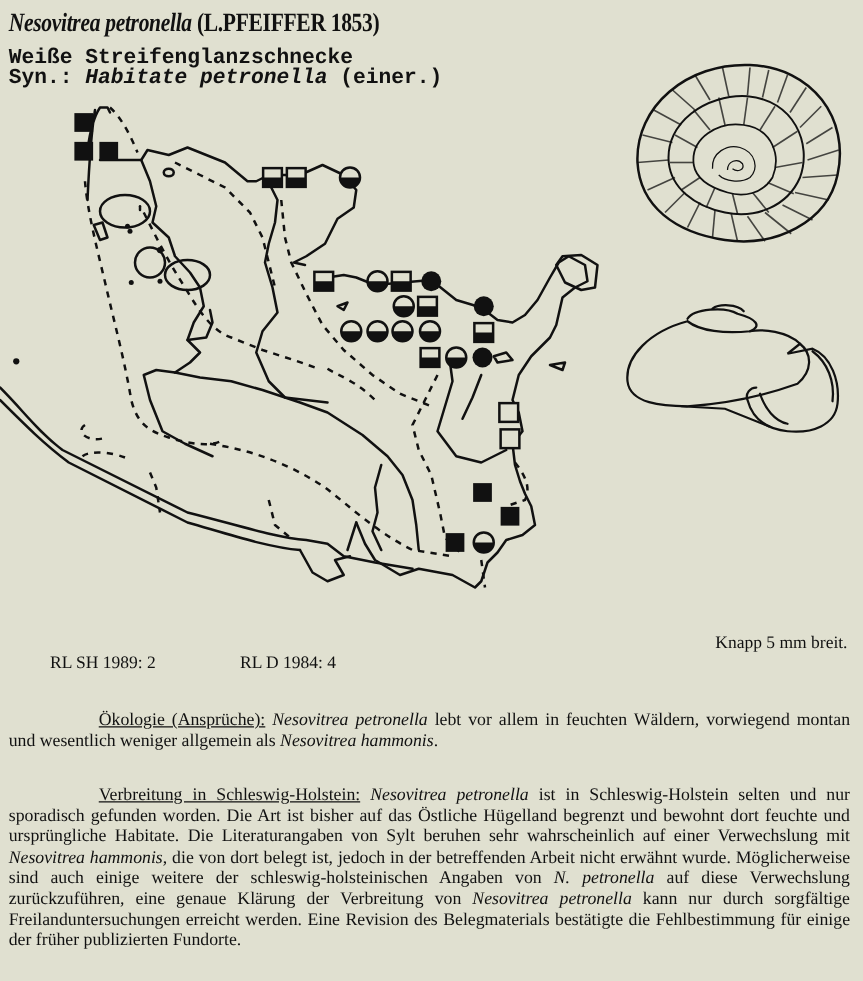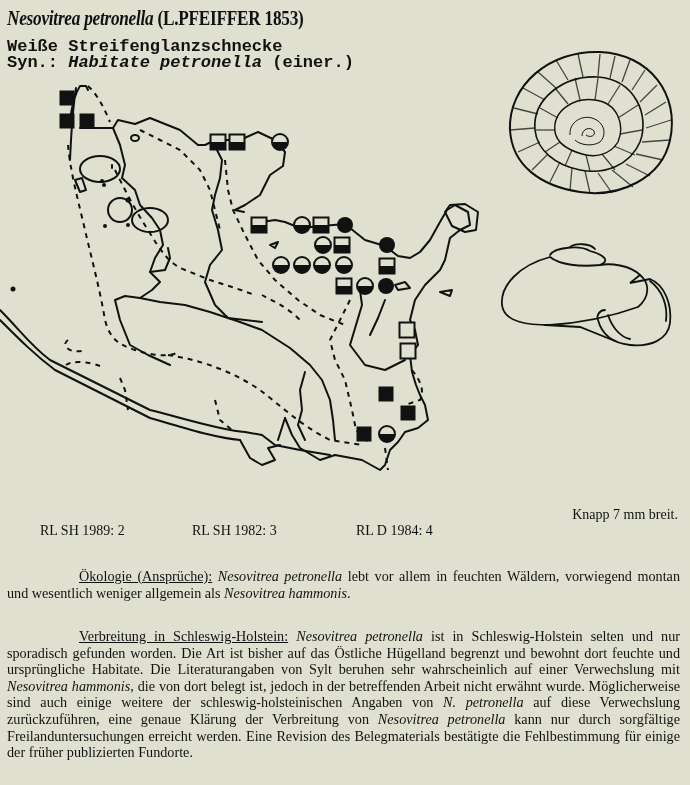--- a/index.html
+++ b/index.html
@@ -275,25 +275,24 @@
     <path d="M60,20 C65,12 90,10 100,16 C115,20 120,26 110,30"></path>
     <path d="M80,12 C85,8 100,8 105,14"></path>
     <path d="M60,22 C30,30 10,50 12,70 C14,88 40,90 60,90 C90,88 120,82 148,72 C160,62 160,48 150,40 C140,30 120,28 110,30 C90,32 70,30 60,22"></path>
     <path d="M150,40 L140,48 L160,44 C175,50 182,70 180,88 C178,105 160,112 140,110 C122,108 112,100 108,85 C106,80 110,75 115,75"></path>
     <path d="M160,46 C172,55 178,70 176,86"></path>
     <path d="M55,90 L90,92 L125,106"></path>
     <path d="M118,80 C122,92 130,102 140,104"></path>
   </g>
 </svg>
 
-<div class="size-note">Knapp 7 mm breit.</div>
+<div class="size-note">Knapp 5 mm breit.</div>
 
 <div class="meta">
   <div class="rl-row">
     <span>RL SH 1989: 2</span>
-    <span>RL SH 1982: 3</span>
     <span>RL D 1984: 4</span>
   </div>
 </div>
 
 <div class="para p1"><span class="head">Ökologie (Ansprüche):</span> <i>Nesovitrea petronella</i><span> lebt vor allem in feuchten Wäldern, vorwiegend montan und wesentlich weniger allgemein als </span><i>Nesovitrea hammonis</i><span>.</span></div>
 
 <div class="para p2"><span class="head">Verbreitung in Schleswig-Holstein:</span> <i>Nesovitrea petronella</i><span> ist in Schleswig-Holstein selten und nur sporadisch gefunden worden. Die Art ist bisher auf das Östliche Hügelland begrenzt und bewohnt dort feuchte und ursprüngliche Habitate. Die Literaturangaben von Sylt beruhen sehr wahrscheinlich auf einer Verwechslung mit </span><i>Nesovitrea hammonis</i><span>, die von dort belegt ist, jedoch in der betreffenden Arbeit nicht erwähnt wurde. Möglicherweise sind auch einige weitere der schleswig-holsteinischen Angaben von </span><i>N. petronella</i><span> auf diese Verwechslung zurückzuführen, eine genaue Klärung der Verbreitung von </span><i>Nesovitrea petronella</i><span> kann nur durch sorgfältige Freilanduntersuchungen erreicht werden. Eine Revision des Belegmaterials bestätigte die Fehlbestimmung für einige der früher publizierten Fundorte.</span></div>
 
 </body></html>

